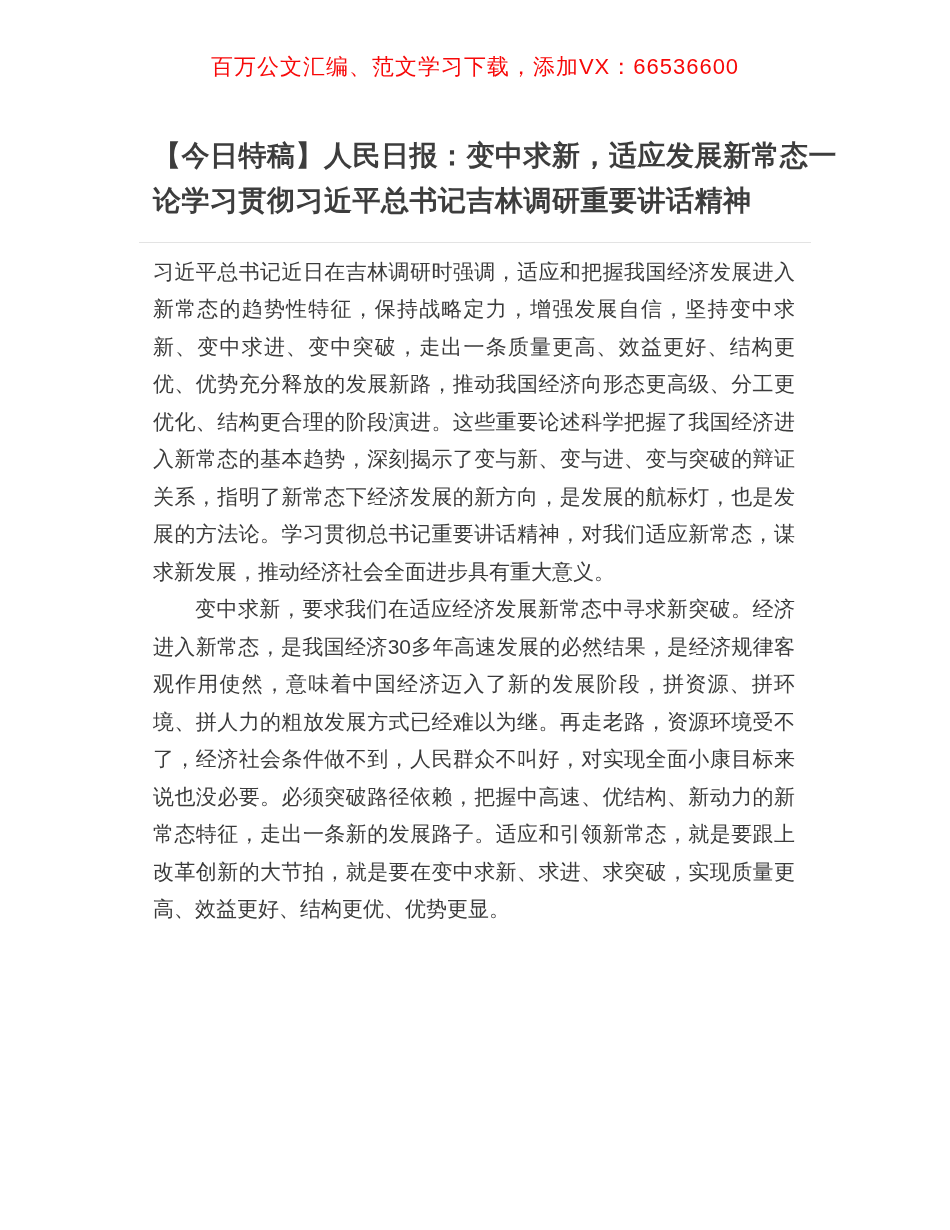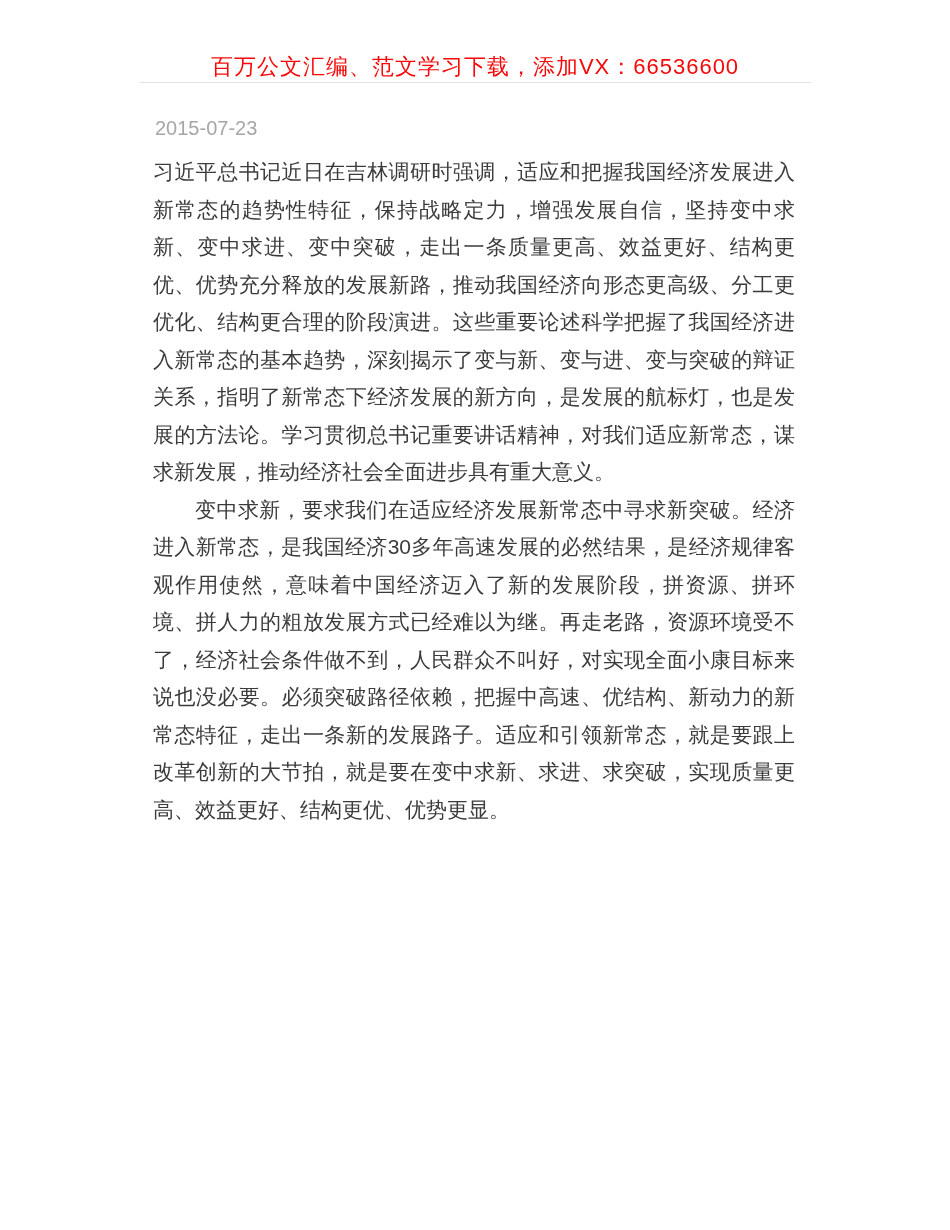--- a/index.html
+++ b/index.html
@@ -67,23 +67,23 @@
     text-indent: 2em;
   }
 </style>
 </head>
 <body>
 
 <div class="banner">百万公文汇编、范文学习下载，添加VX：66536600</div>
 
 <div class="content">
 
+  <h1 class="article-title">【今日特稿】人民日报：变中求新，适应发展新常态一论学习贯彻习近平总书记吉林调研重要讲话精神</h1>
 
   <hr class="divider">
 
-  <div class="article-date">2015-07-23</div>
 
   <div class="article-body">
     <p>习近平总书记近日在吉林调研时强调，适应和把握我国经济发展进入新常态的趋势性特征，保持战略定力，增强发展自信，坚持变中求新、变中求进、变中突破，走出一条质量更高、效益更好、结构更优、优势充分释放的发展新路，推动我国经济向形态更高级、分工更优化、结构更合理的阶段演进。这些重要论述科学把握了我国经济进入新常态的基本趋势，深刻揭示了变与新、变与进、变与突破的辩证关系，指明了新常态下经济发展的新方向，是发展的航标灯，也是发展的方法论。学习贯彻总书记重要讲话精神，对我们适应新常态，谋求新发展，推动经济社会全面进步具有重大意义。</p>
     <p class="indented">变中求新，要求我们在适应经济发展新常态中寻求新突破。经济进入新常态，是我国经济30多年高速发展的必然结果，是经济规律客观作用使然，意味着中国经济迈入了新的发展阶段，拼资源、拼环境、拼人力的粗放发展方式已经难以为继。再走老路，资源环境受不了，经济社会条件做不到，人民群众不叫好，对实现全面小康目标来说也没必要。必须突破路径依赖，把握中高速、优结构、新动力的新常态特征，走出一条新的发展路子。适应和引领新常态，就是要跟上改革创新的大节拍，就是要在变中求新、求进、求突破，实现质量更高、效益更好、结构更优、优势更显。</p>
   </div>
 
 </div>
 
 </body></html>

